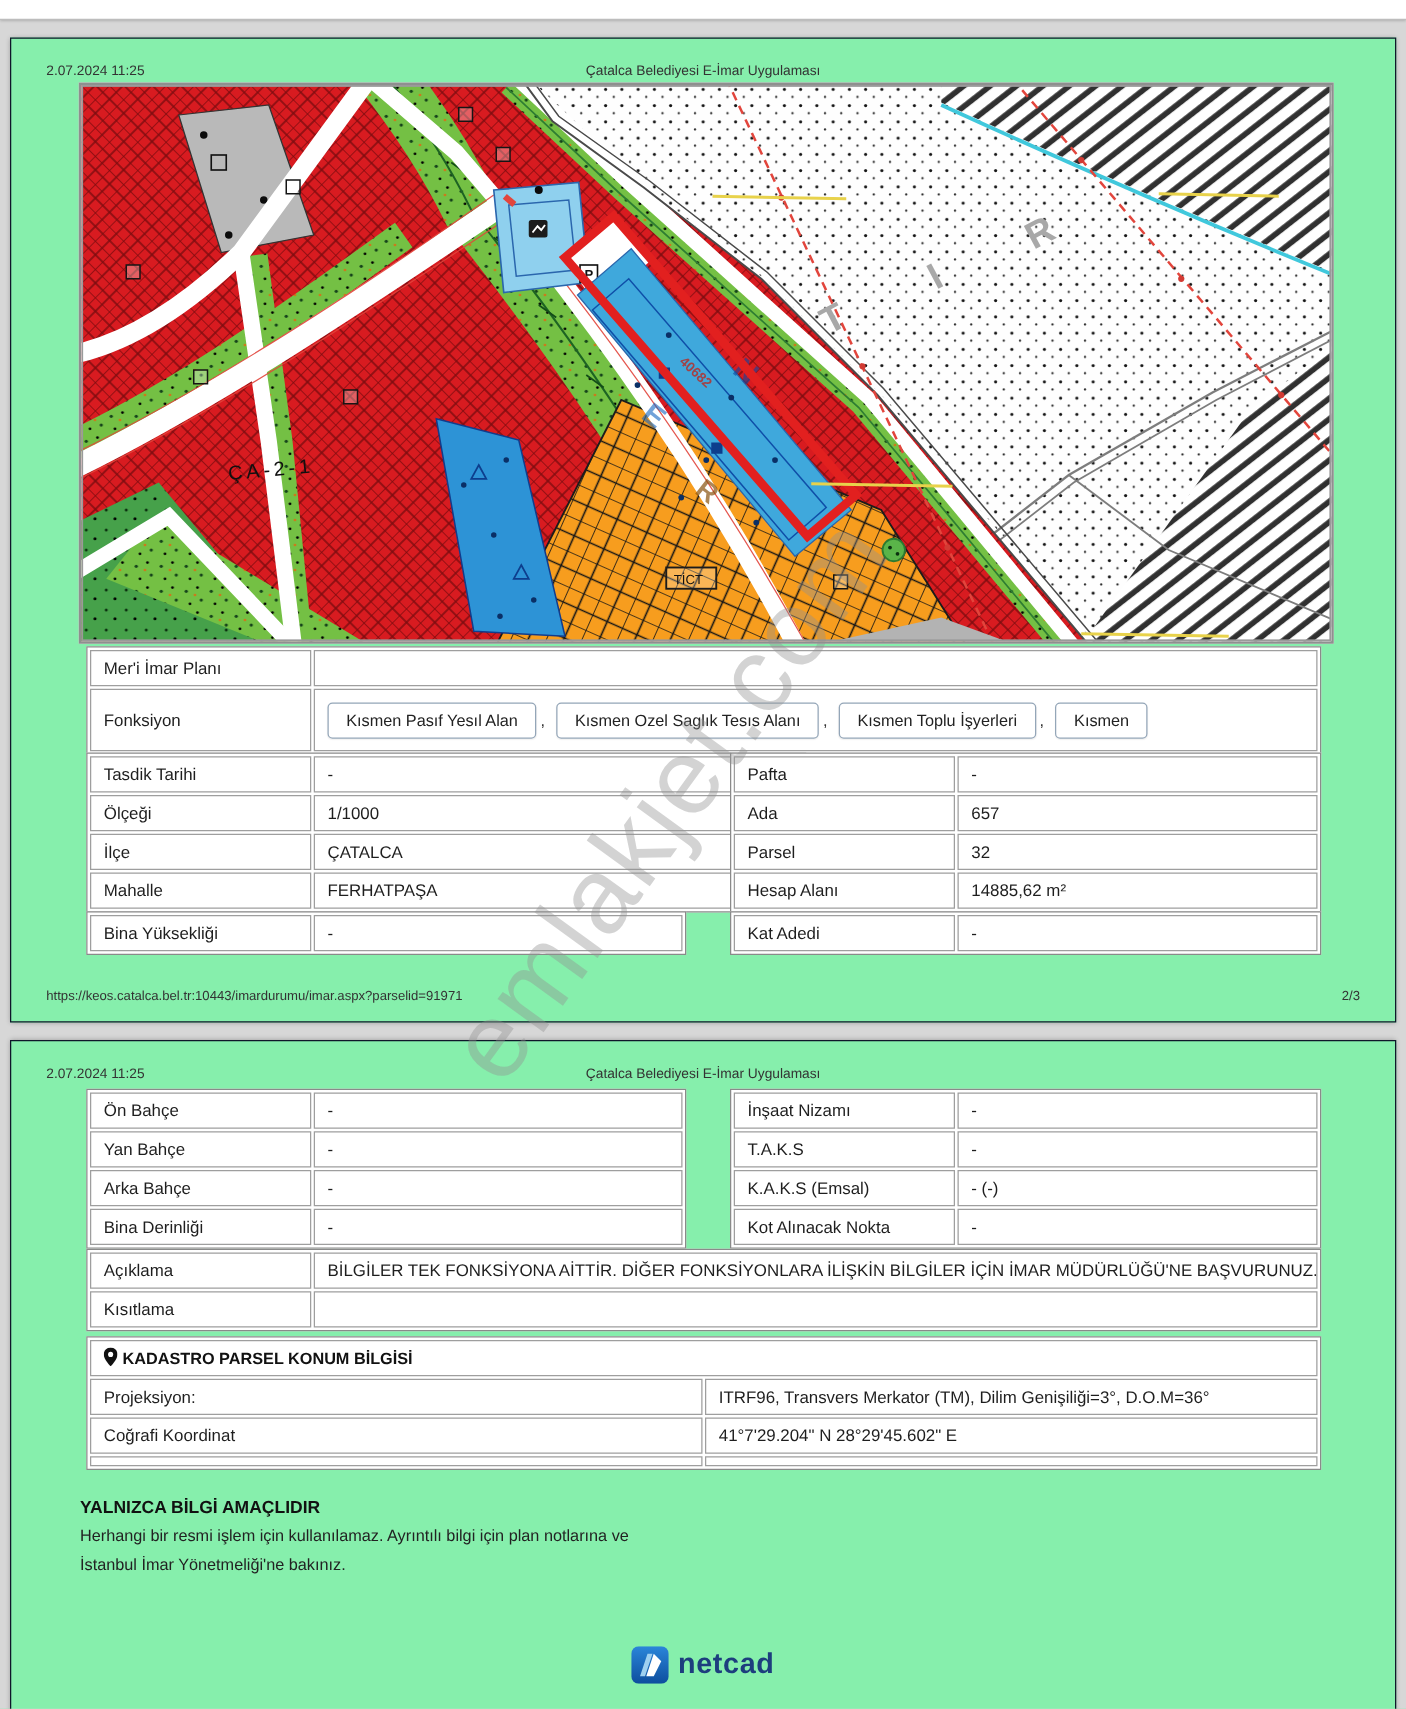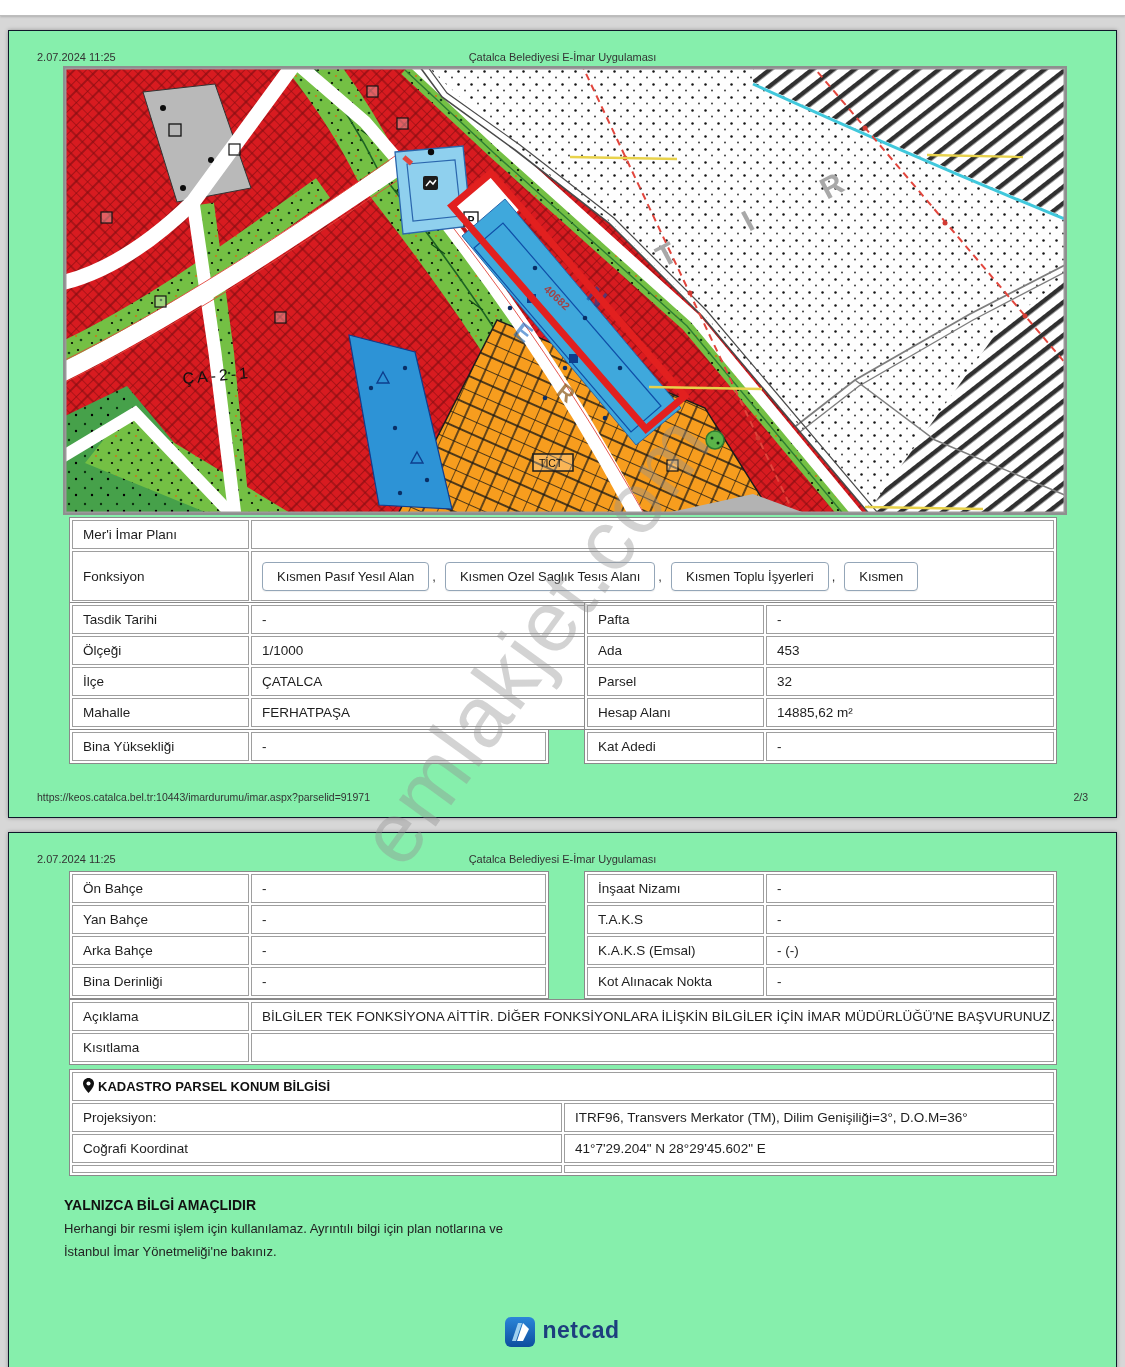--- a/index.html
+++ b/index.html
@@ -288,21 +288,21 @@
     </table>
 
   <table class="tbl t-right">
     <tbody>
         <tr>
           <td class="lbl">Pafta</td>
           <td>-</td>
         </tr>
     <tr>
           <td class="lbl">Ada</td>
-          <td>453</td>
+          <td>657</td>
         </tr>
     <tr>
           <td class="lbl">Parsel</td>
           <td>32</td>
         </tr>
     <tr>
           <td class="lbl">Hesap Alanı</td>
           <td>14885,62 m²</td>
         </tr>
   </tbody>

